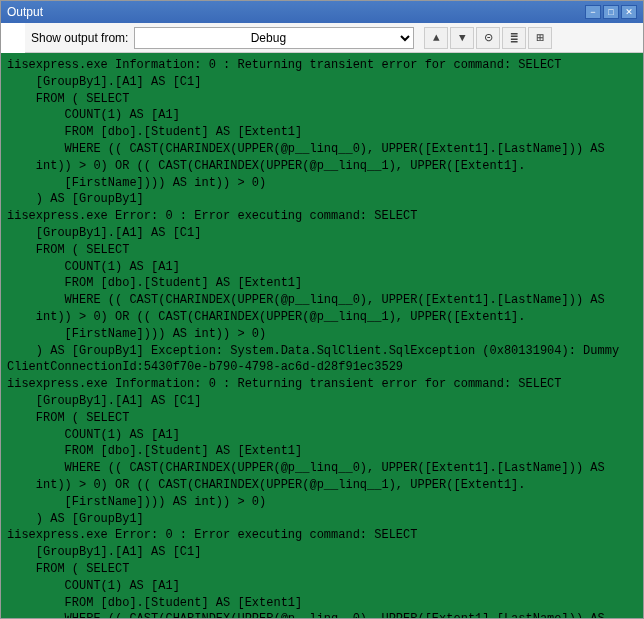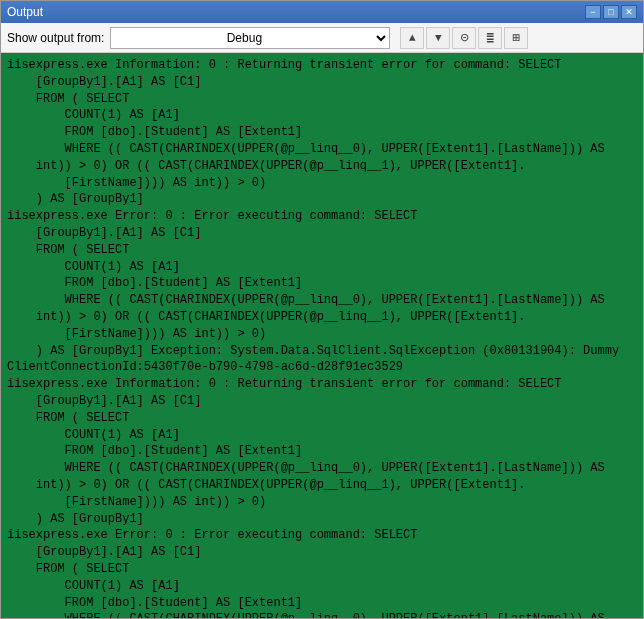--- a/index.html
+++ b/index.html
@@ -65,20 +65,21 @@
 
     .toolbar {
       background: #f5f5f5;
       border-bottom: 1px solid #ccc;
       padding: 3px 6px;
       display: flex;
       align-items: center;
       gap: 6px;
       height: 30px;
       flex-shrink: 0;
+      margin-left: 24px;
     }
 
     .toolbar-label {
       font-family: 'Segoe UI', Arial, sans-serif;
       font-size: 12px;
       color: #000;
       white-space: nowrap;
     }
 
     .toolbar-select {

